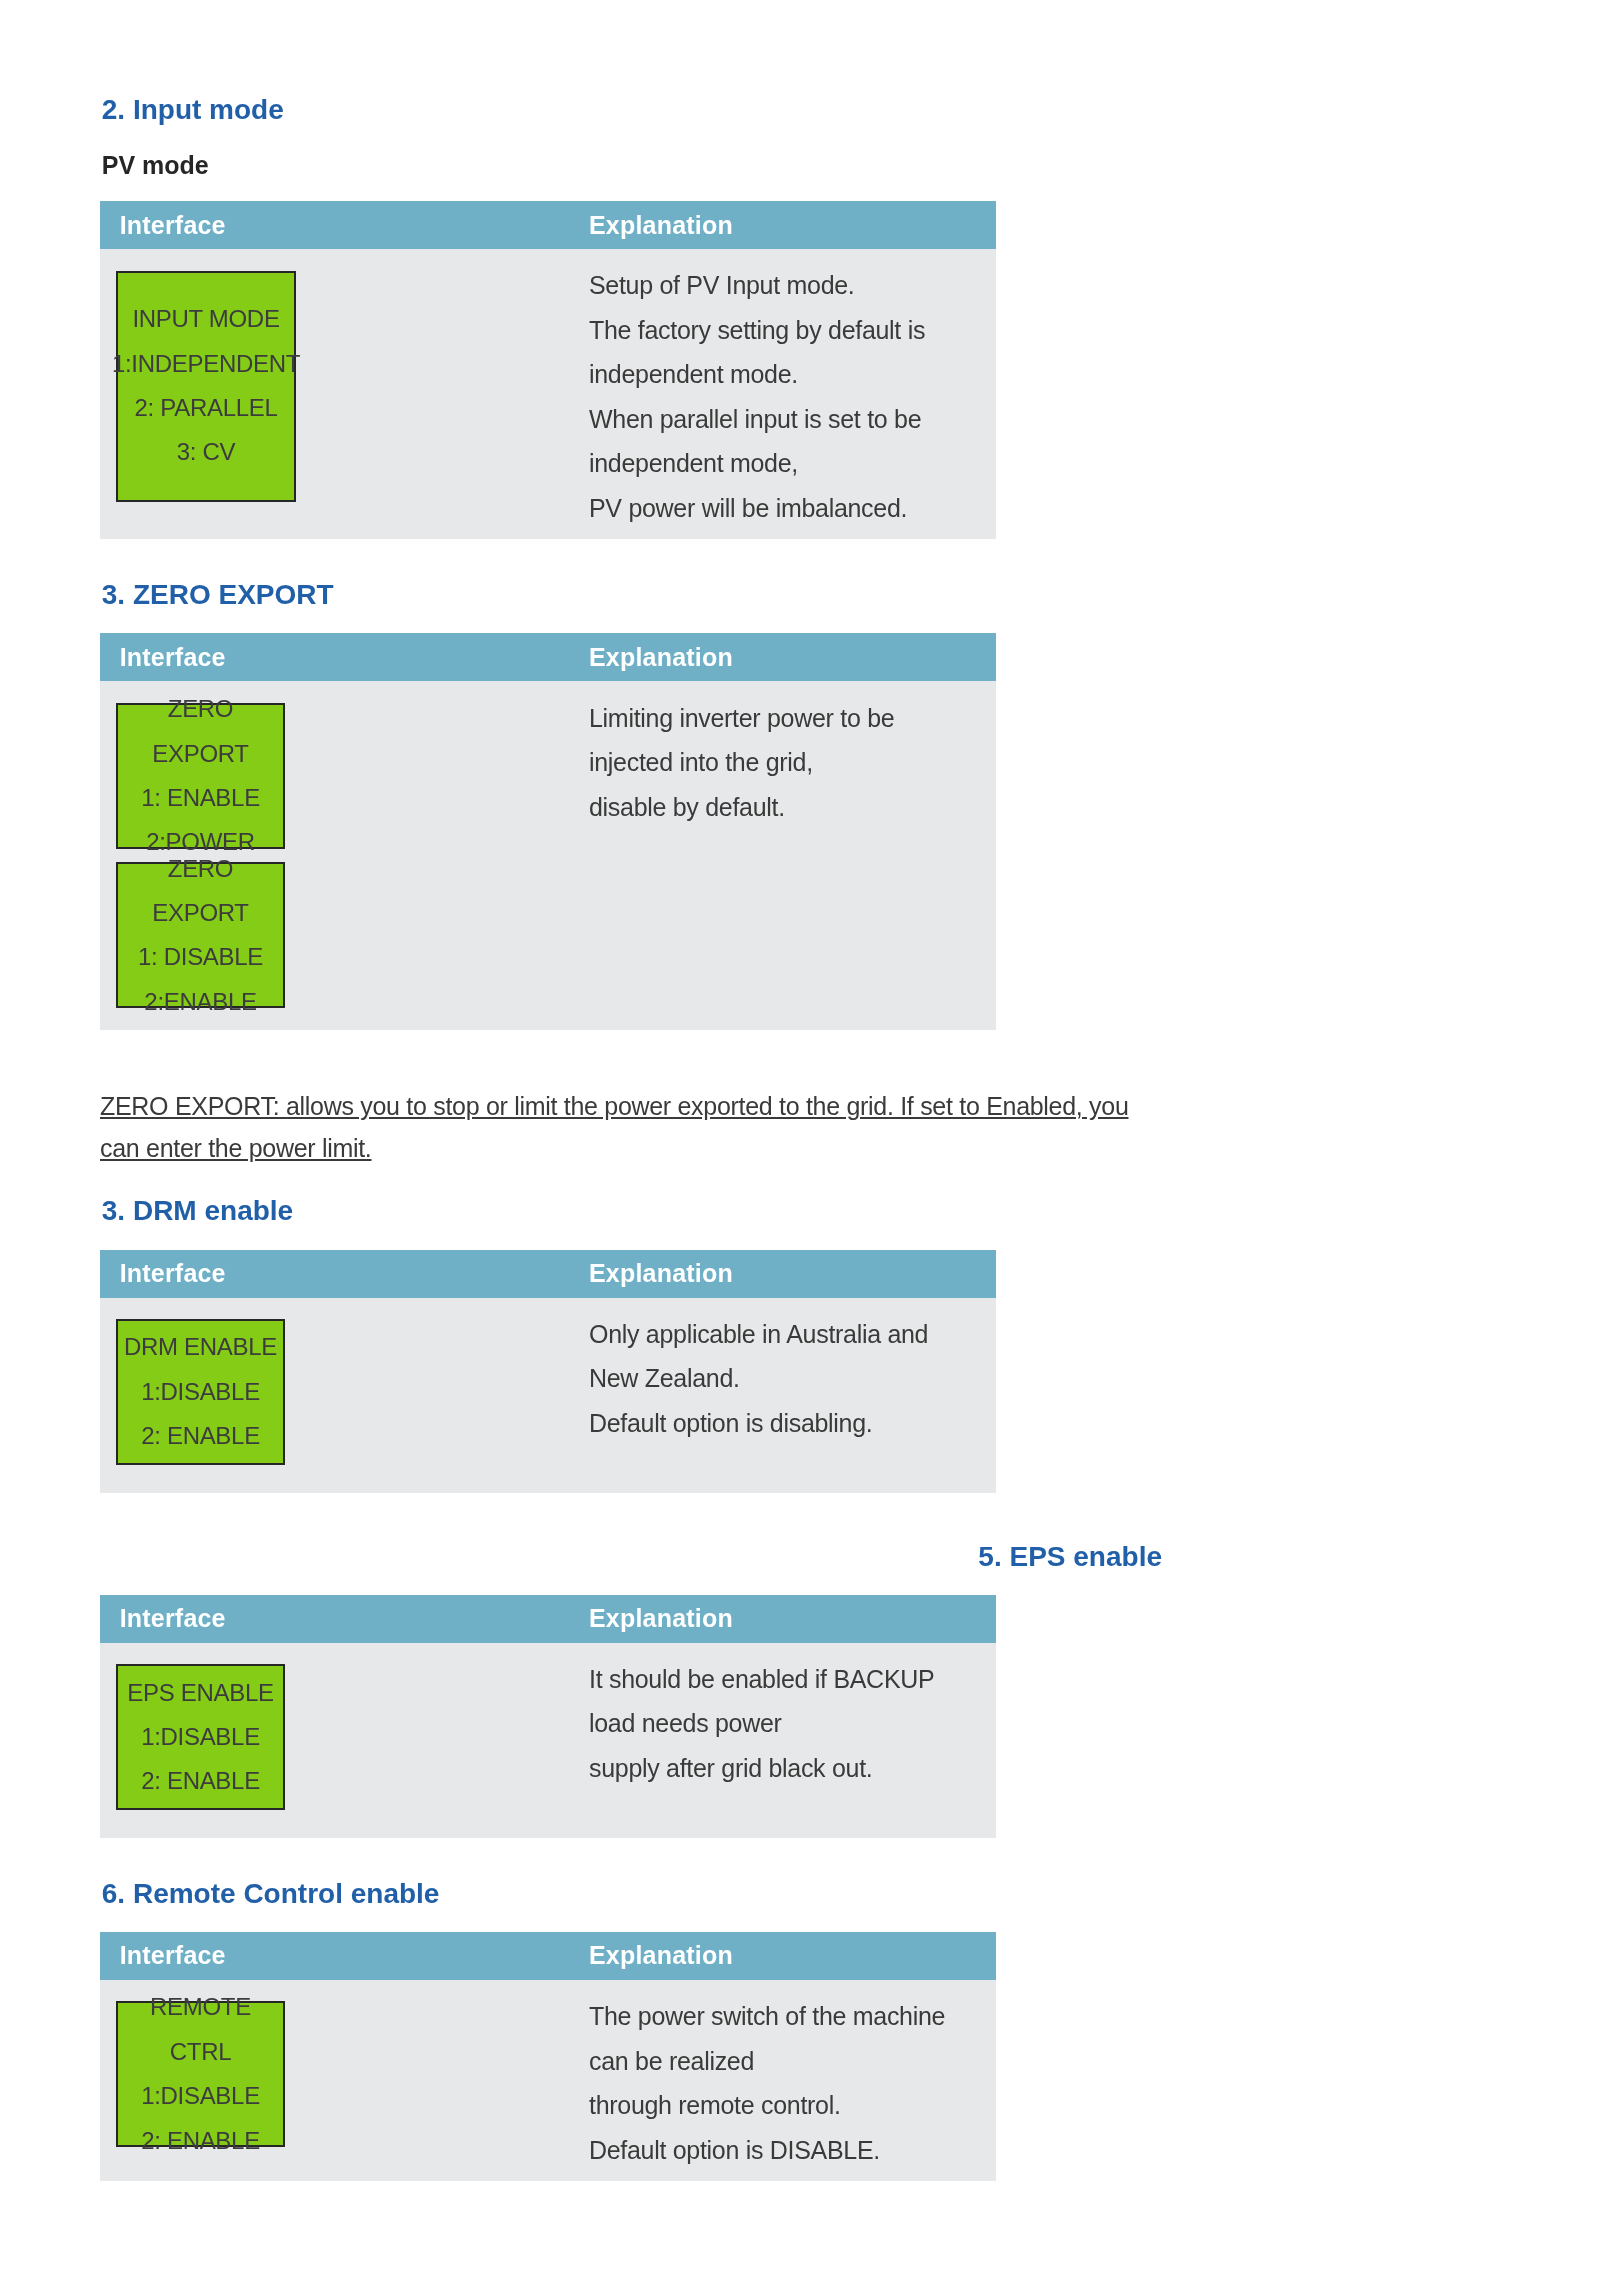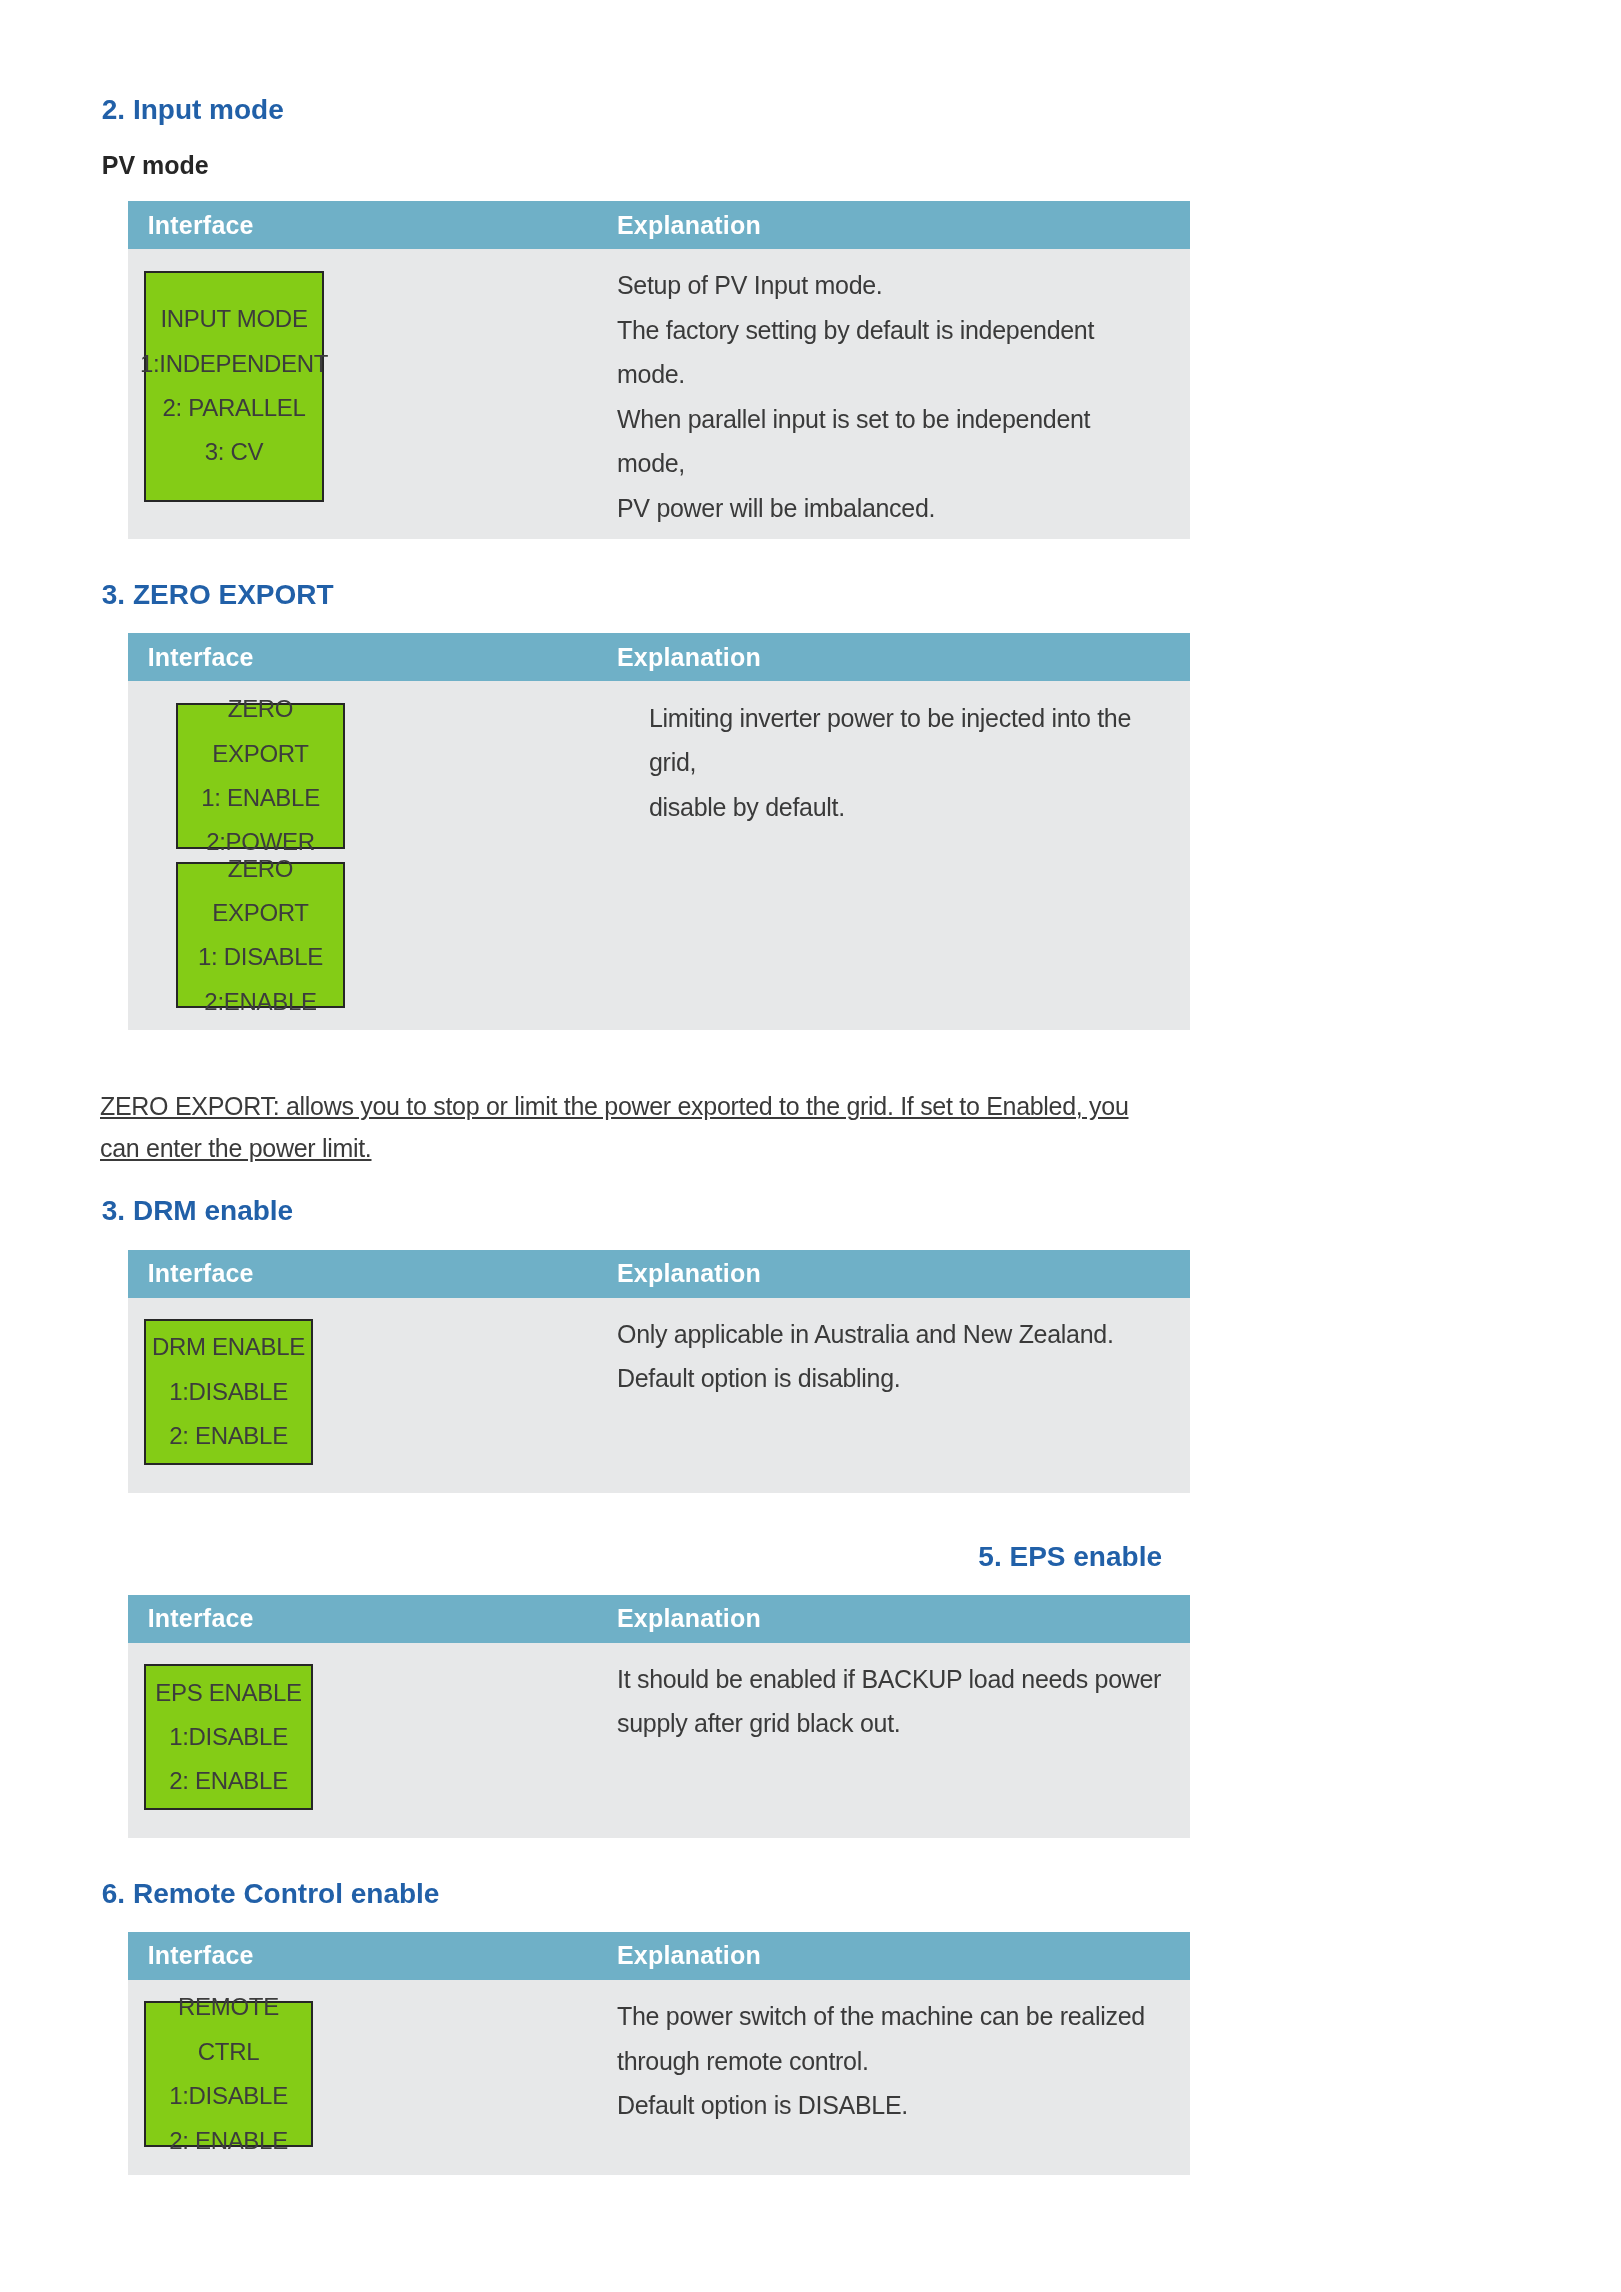--- a/index.html
+++ b/index.html
@@ -22,41 +22,41 @@
   .sec-title.after-note { margin-top: 7.2px; }
   .sec-title.pre-eps { margin-top: 47px; text-align: right; }
 
   .sub-title {
     color: #262626;
     font-size: 25px; font-weight: bold;
     line-height: 1.2;
     margin: 23px 0 0 1.8px;
   }
 
-  .tbl { margin-top: 21.5px; width: 1062px; margin-left: 28px; }
+  .tbl { margin-top: 21.5px; width: 896px; }
   .tbl-head {
     display: flex; align-items: center;
     height: 48px;
     background: #6fb0c7;
     color: #ffffff;
   }
   .th {
     font-size: 25px; font-weight: bold;
     letter-spacing: 0.2px;
   }
   .th-if { width: 489px; box-sizing: border-box; padding-left: 19.7px; }
   .th-ex { flex: 1; }
 
   .tbl-body {
     display: flex;
     background: #e7e8e9;
     box-sizing: border-box;
   }
   .body-h320 { min-height: 287px; }
-  .body-h390 { min-height: 349px; padding-left: 32px; }
+  .body-h390 { min-height: 349px; }
   .body-h218 { min-height: 195px; }
 
   .col-if {
     width: 489px; box-sizing: border-box;
     padding: 21.5px 0 18px 16px;
   }
   .col-if .lcd + .lcd { margin-top: 13.4px; }
 
   .col-ex {
     flex: 1;

